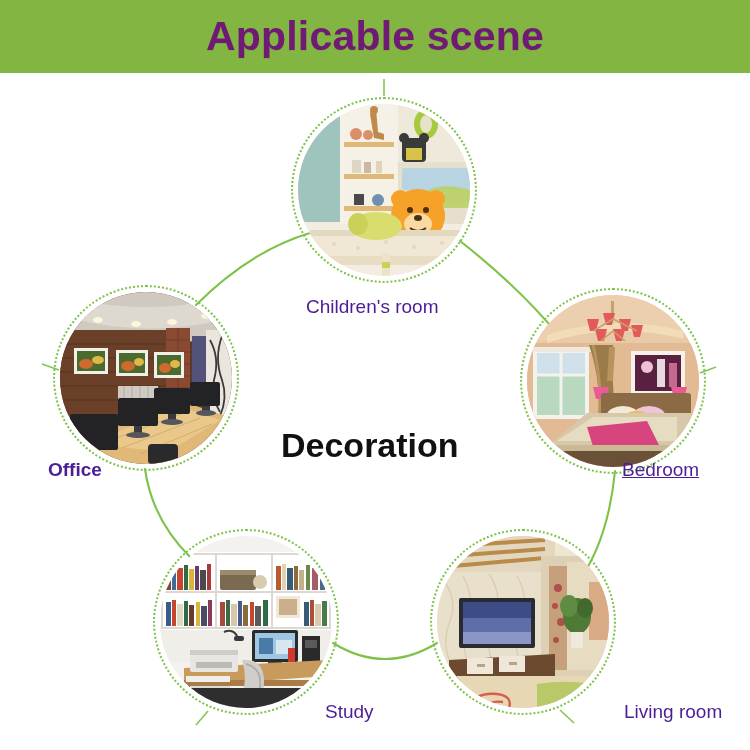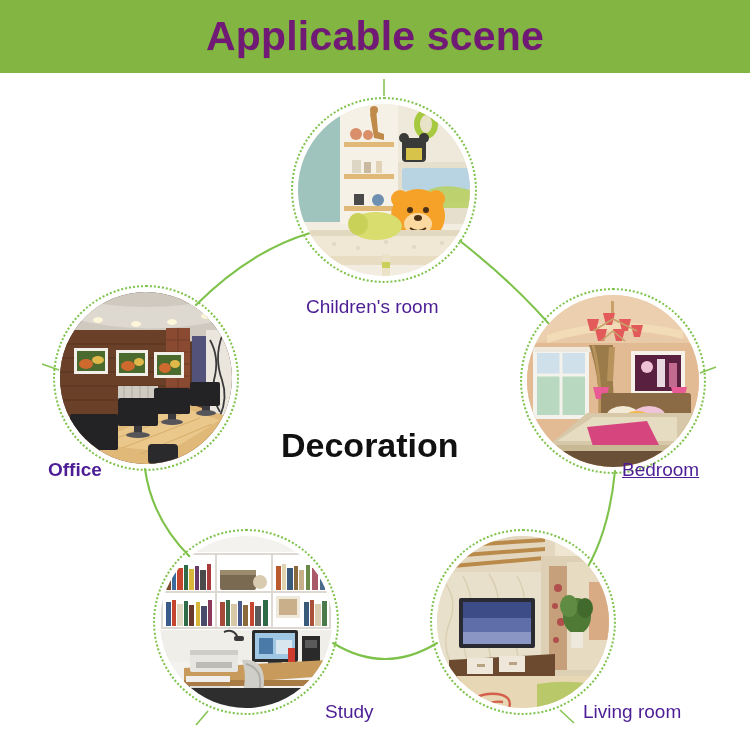--- a/index.html
+++ b/index.html
@@ -307,21 +307,21 @@
           <rect x="0" y="140" width="172" height="32" fill="#e8d7b4"></rect>
           <path d="M100 148 q40 -6 72 4 l0 20 l-72 0 z" fill="#b9c96a"></path>
           <g stroke="#cf4a3a" stroke-width="2.4" fill="none" opacity="0.85">
             <path d="M30 172 q8 -16 30 -14 q16 2 12 14"></path>
             <path d="M48 172 q4 -8 18 -6"></path>
           </g>
           <circle cx="150" cy="160" r="4" fill="#f4eeda"></circle>
         </svg>
       </div>
     </div>
-    <div class="node-label" style="left:583px;top:629px;">Living room</div>
+    <div class="node-label" style="left:624px;top:629px;">Living room</div>
 
     <div class="node" style="left:153px;top:456px;width:186px;height:186px;">
       <div class="ring" style="left:0;top:0;width:186px;height:186px;"></div>
       <div class="photo" style="left:7px;top:7px;width:172px;height:172px;">
         <svg width="172" height="172" viewBox="0 0 172 172" xmlns="http://www.w3.org/2000/svg">
           <rect width="172" height="172" fill="#f4f2ee"></rect>
 
           <rect x="0" y="16" width="172" height="78" fill="#ffffff"></rect>
           <g stroke="#ddd9d2" stroke-width="2" fill="none">
             <rect x="2" y="18" width="168" height="74"></rect>

